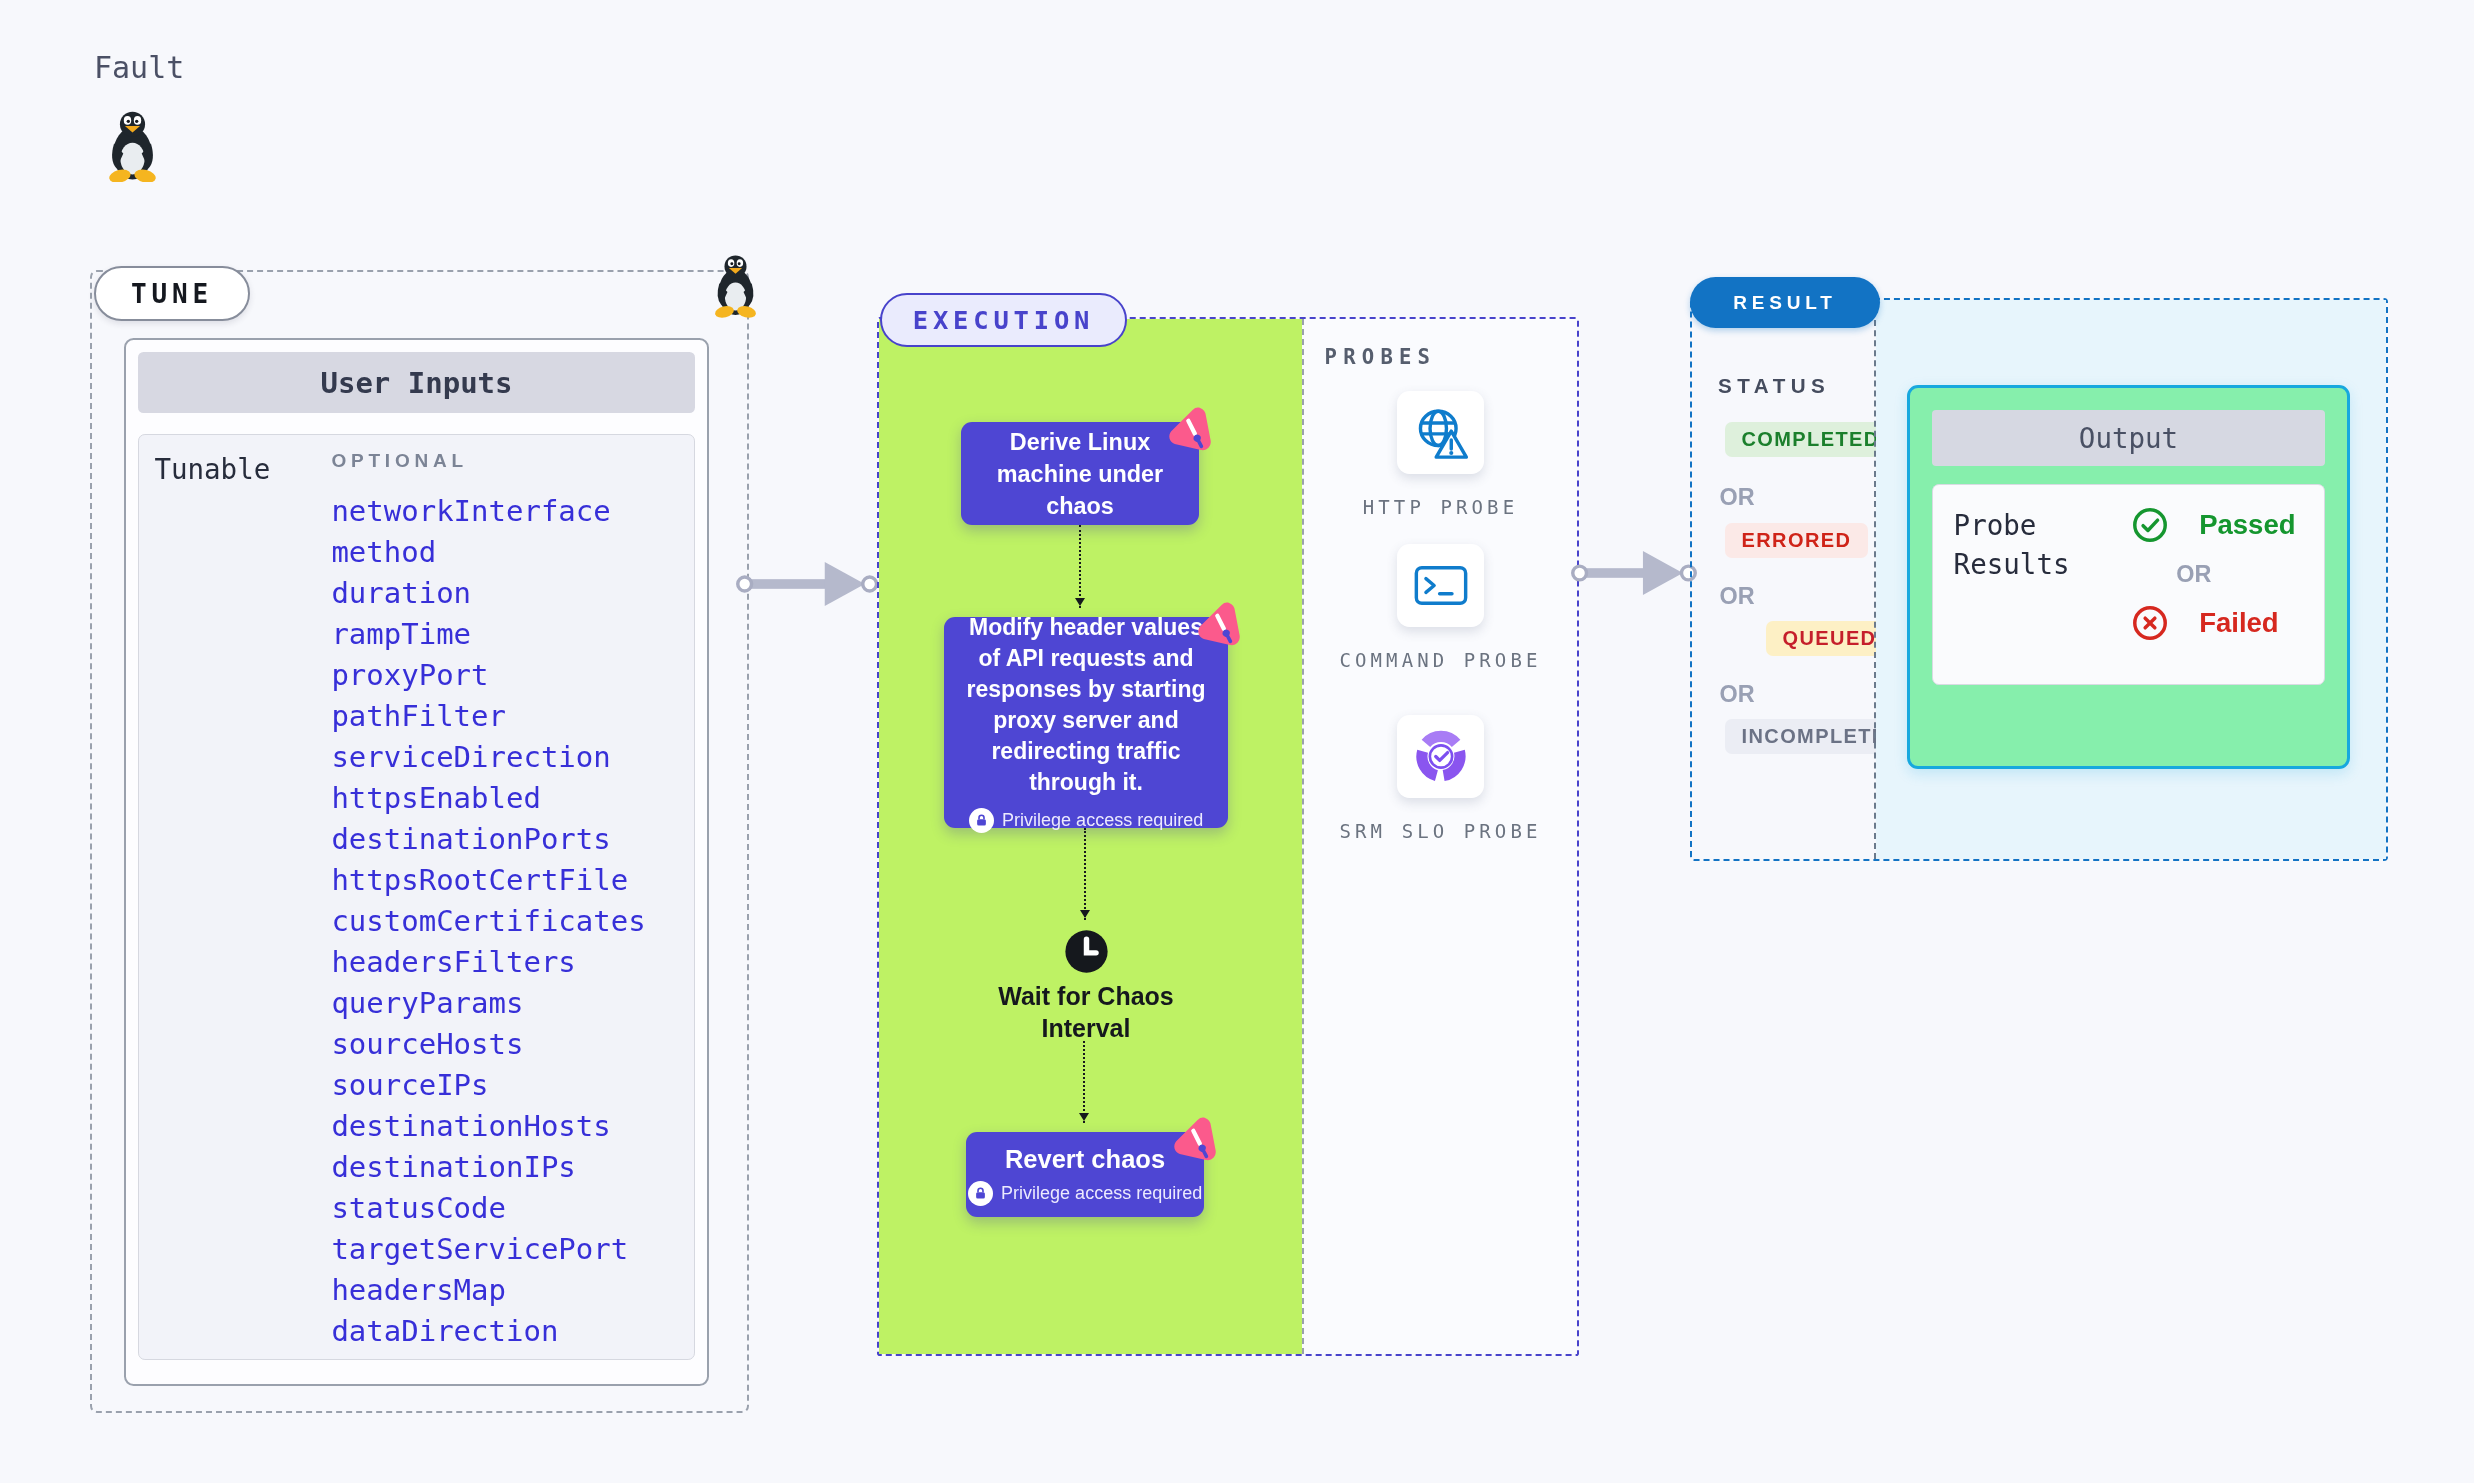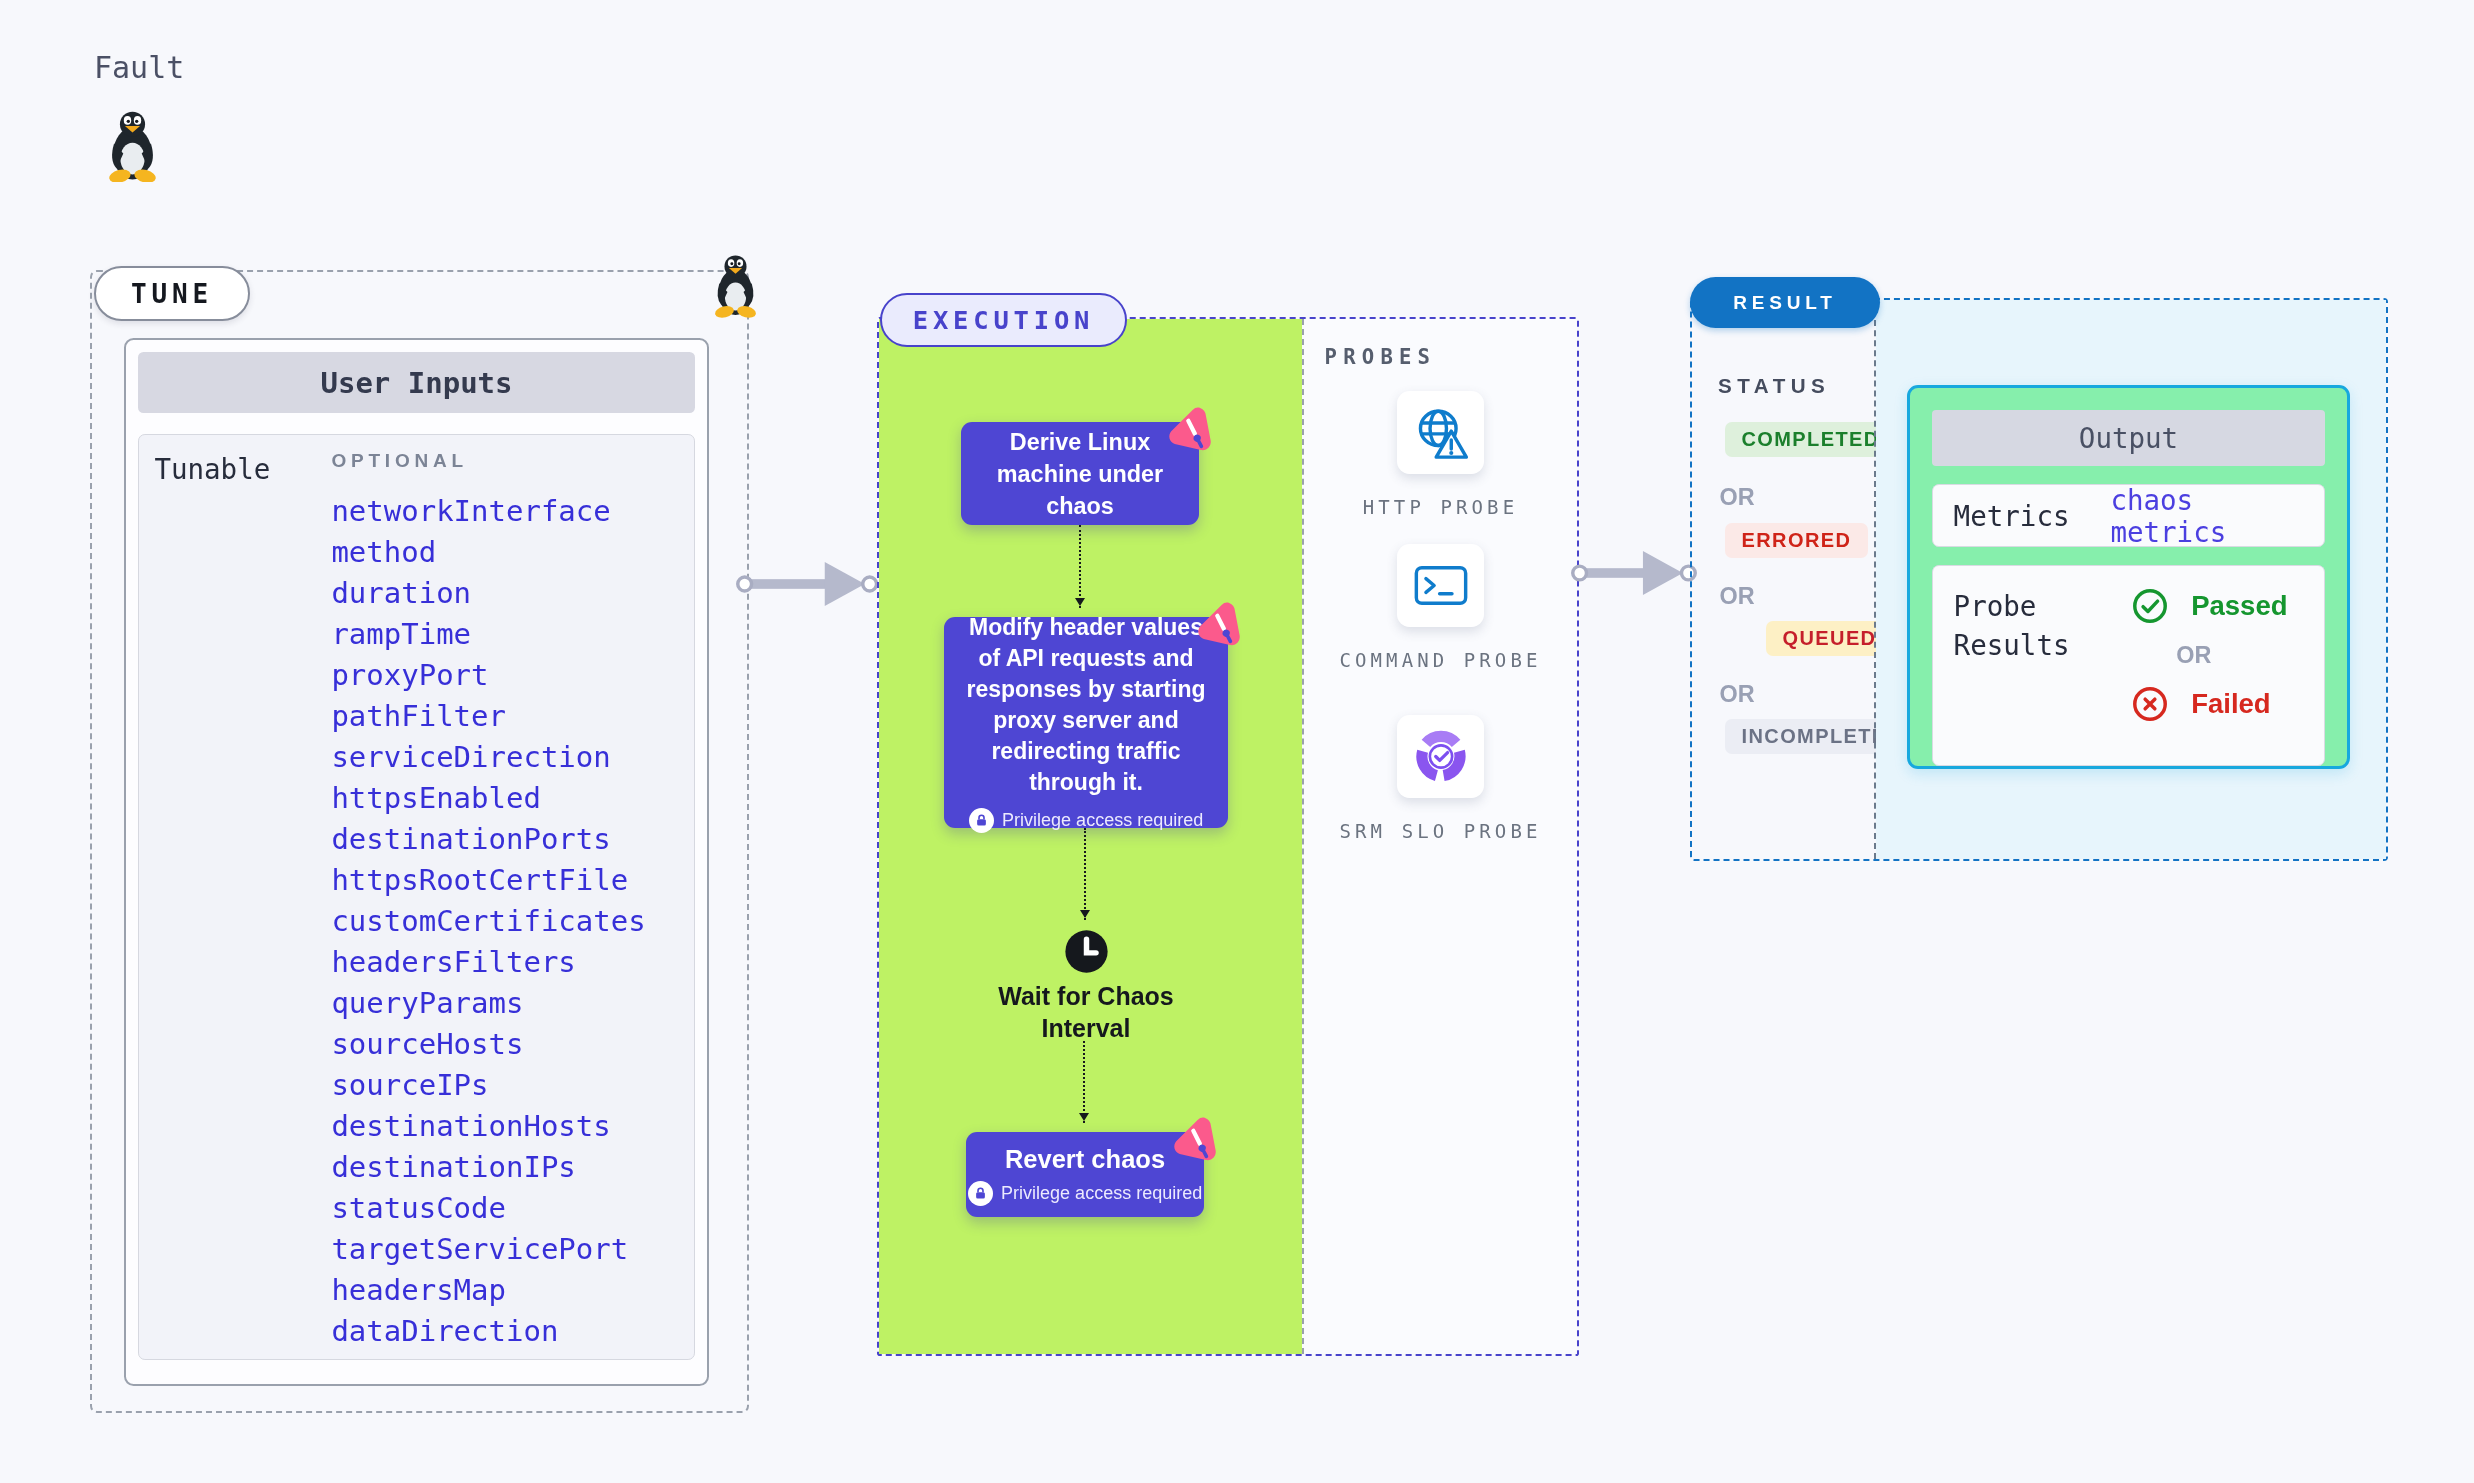--- a/index.html
+++ b/index.html
@@ -99,21 +99,21 @@
               box-shadow:0 4.1px 12.4px rgba(23,168,222,.18);}
   .output-header{height:56px;background:#d6d8e2;border-radius:4.1px;display:flex;align-items:center;
                  justify-content:center;font-size:27.5px;color:#495064;}
   .output-row{margin-top:18px;border:1.4px solid #d9dbe3;border-radius:6.9px;background:#fafbfd;box-sizing:border-box;}
   .metrics-row{height:63px;display:flex;align-items:center;padding-left:20.6px;}
   .metrics-label{font-size:27.5px;color:#272c3c;width:158px;}
   .metrics-value{font-size:27.5px;color:#4b3fe0;cursor:pointer;}
   .probe-results-row{height:201px;display:flex;padding:20.6px 0 0 20.6px;}
   .probe-results-label{font-size:27.5px;color:#272c3c;width:158px;line-height:39px;}
   .pr-values{display:flex;flex-direction:column;margin-left:20.6px;}
-  .pr-item{display:flex;align-items:center;gap:23px;height:39px;}
+  .pr-item{display:flex;align-items:center;gap:31px;height:39px;}
   .pr-passed{font-size:27.5px;font-weight:bold;color:#15962f;}
   .pr-failed{font-size:27.5px;font-weight:bold;color:#d6281f;}
   .pr-or{font-size:23.4px;font-weight:600;color:#99a0b4;margin:18px 0 18px 44px;height:23.4px;line-height:23.4px;}
   .hidden-defs{position:absolute;width:0;height:0;overflow:hidden;}
 </style>
 </head>
 <body>
 
 <svg class="hidden-defs" aria-hidden="true">
   <defs>
@@ -316,24 +316,20 @@
       <div class="or-label or1">OR</div>
       <div class="status-badge sb2" style="color: rgb(207, 35, 24); background: rgb(251, 233, 231);">ERRORED</div>
       <div class="or-label or2">OR</div>
       <div class="status-badge sb3" style="color: rgb(197, 31, 43); background: rgb(253, 240, 197);">QUEUED</div>
       <div class="or-label or3">OR</div>
       <div class="status-badge sb4" style="color: rgb(107, 114, 133); background: rgb(235, 237, 244);">INCOMPLETED</div>
     </div>
     <div class="cyan-panel">
       <div class="output-box">
         <div class="output-header mono">Output</div>
-        <div class="output-row metrics-row">
-          <div class="metrics-label mono">Metrics</div>
-          <div class="metrics-value mono">chaos metrics</div>
-        </div>
         <div class="output-row probe-results-row">
           <div class="probe-results-label mono">Probe Results</div>
           <div class="pr-values">
             <div class="pr-item">
               <svg width="36" height="36" viewBox="0 0 52 52">
                 <circle cx="26" cy="26" r="22" fill="none" stroke="#15962f" stroke-width="5"></circle>
                 <path d="M16 27 L23 34 L37 19" fill="none" stroke="#15962f" stroke-width="5" stroke-linecap="round" stroke-linejoin="round"></path>
               </svg>
               <span class="pr-passed">Passed</span>
             </div>

